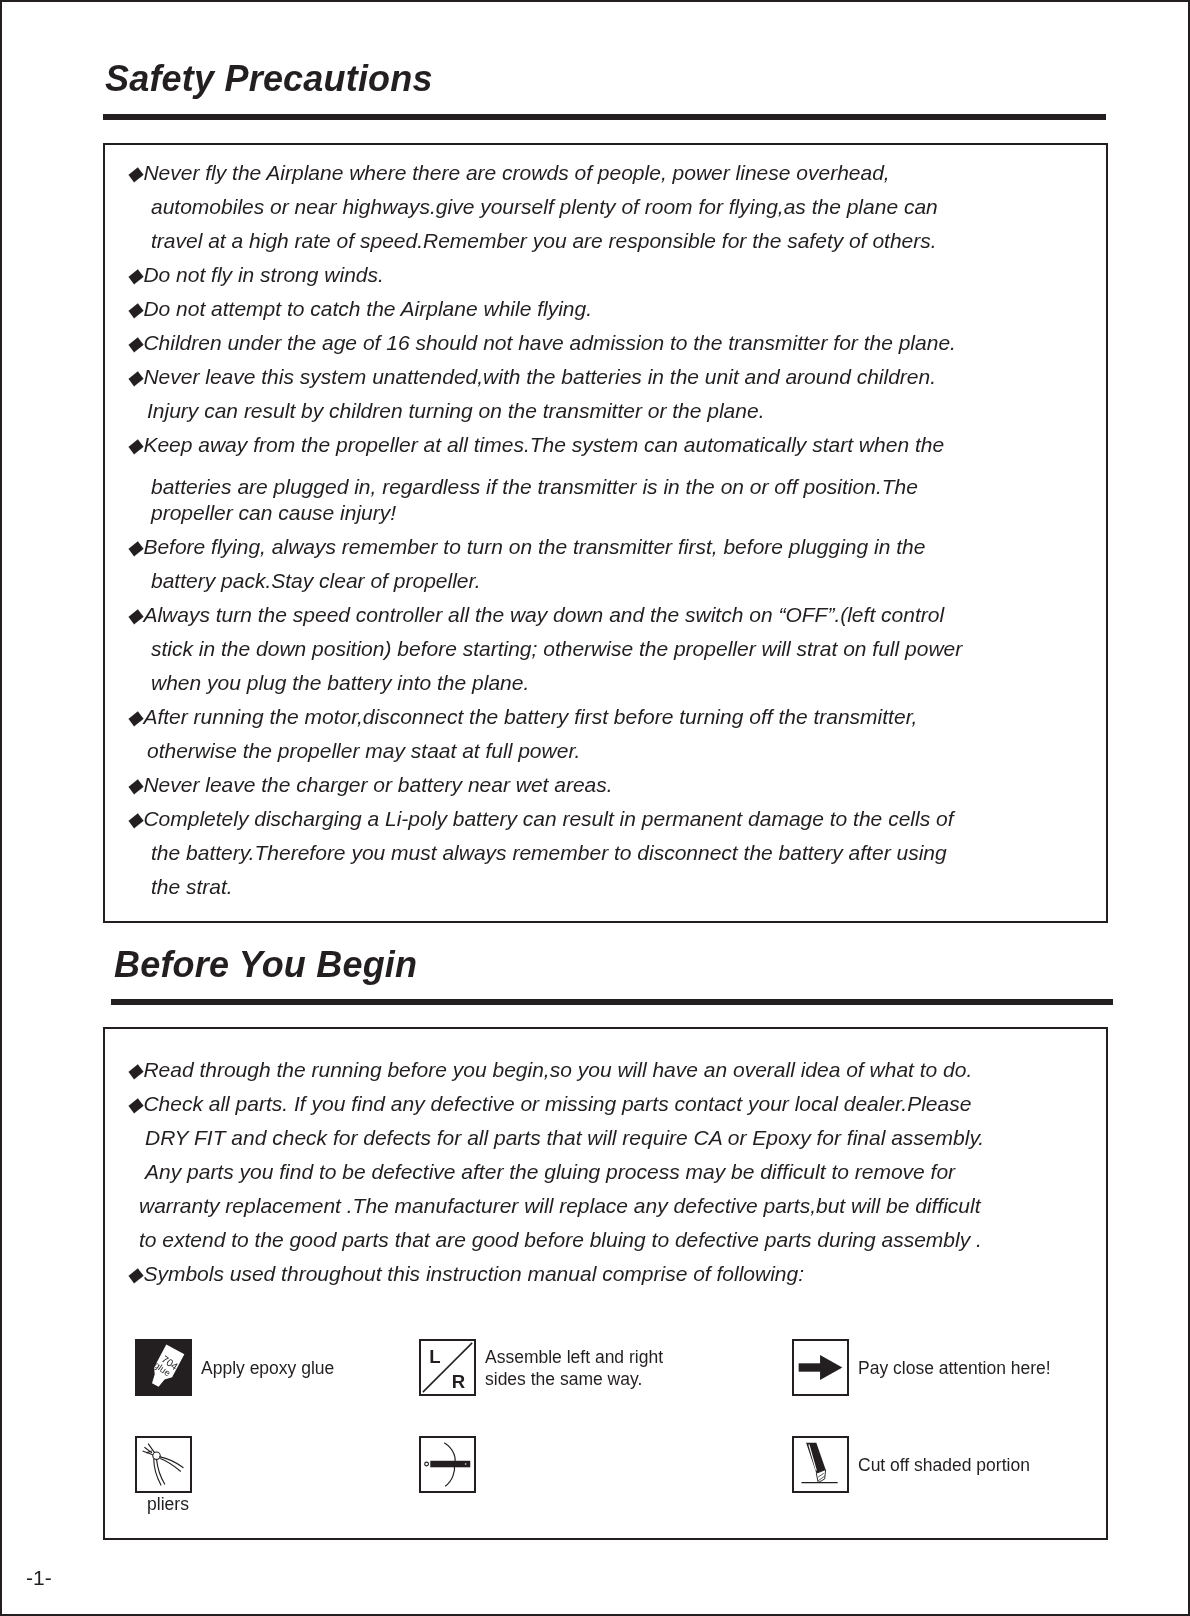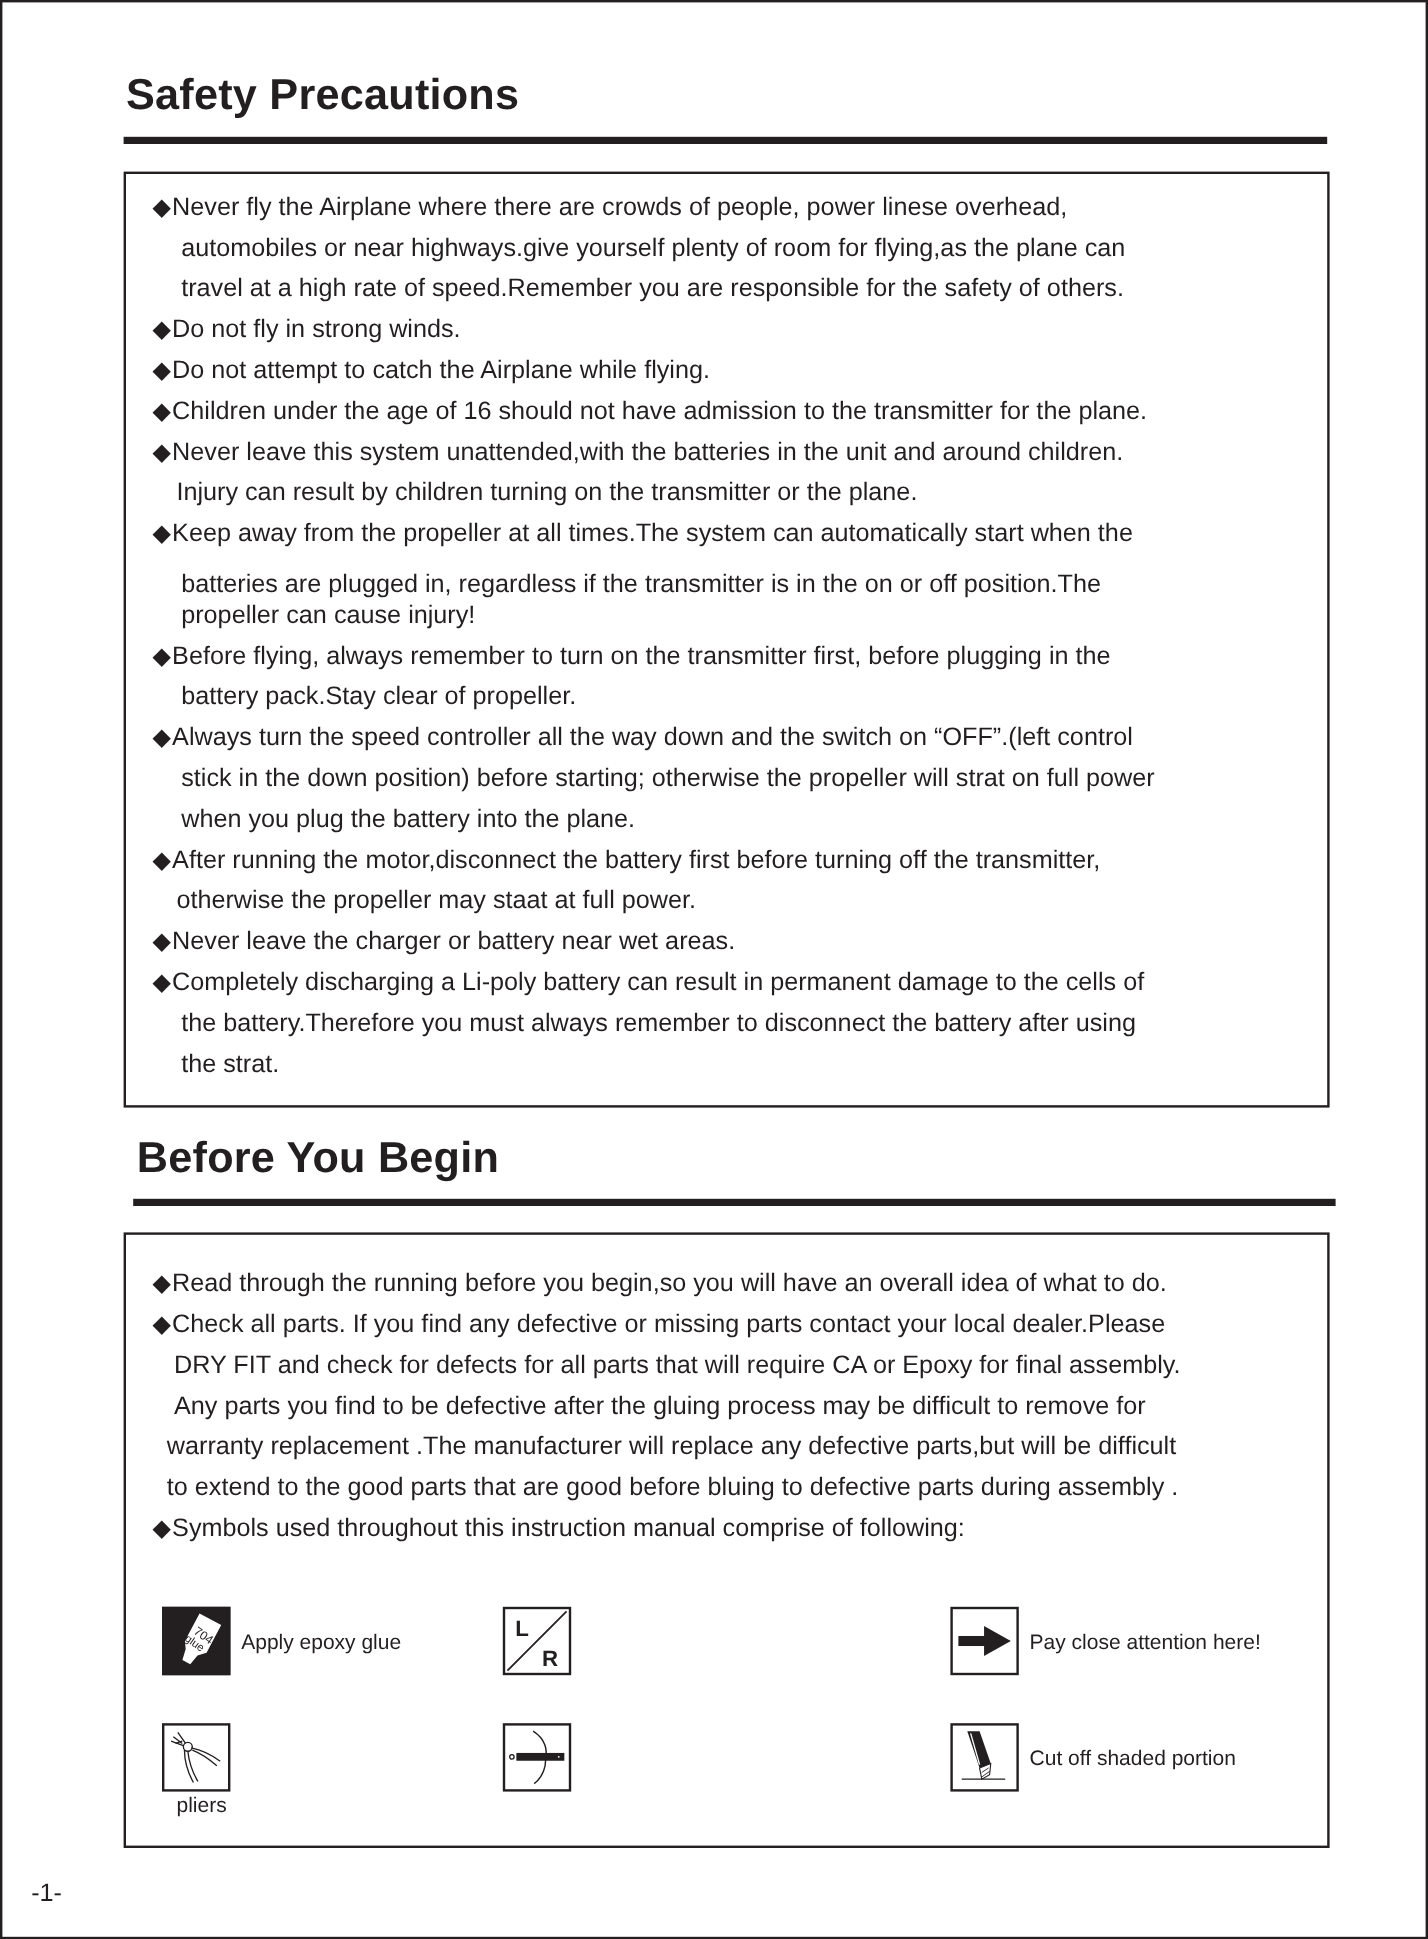--- a/index.html
+++ b/index.html
@@ -13,37 +13,39 @@
     .page-frame {
       position: absolute; left: 0; top: 0; width: 1190px; height: 1616px;
       border: 2px solid #231f20;
     }
     .section-title {
       position: absolute;
       font-weight: bold;
       font-size: 36px;
       letter-spacing: 0.2px;
       color: #231f20;
+      font-style: italic;
     }
     .rule {
       position: absolute;
       height: 6px;
       background: #231f20;
     }
     .box {
       position: absolute;
       border: 2px solid #231f20;
     }
     .lines { position: absolute; }
     .line {
       position: absolute;
       white-space: nowrap;
       font-size: 21px;
       line-height: 34px;
       color: #231f20;
+      font-style: italic;
     }
     .bullet {
       display: inline-block;
       font-size: 20px;
       margin-right: 1px;
     }
     .sym {
       position: absolute;
       display: flex;
       align-items: center;
@@ -131,20 +133,24 @@
 </div>
 
 <div class="sym" style="left:419px; top:1339px;">
   <div class="sym-icon">
     <svg viewBox="0 0 57 57">
       <line x1="2" y1="55" x2="55" y2="2" stroke="#231f20" stroke-width="1.6"></line>
       <text x="9" y="24" font-size="20" font-weight="bold" font-family="Liberation Sans, sans-serif" fill="#231f20">L</text>
       <text x="33" y="51" font-size="20" font-weight="bold" font-family="Liberation Sans, sans-serif" fill="#231f20">R</text>
     </svg>
   </div>
+  <div class="sym-text">
+    <div>Assemble left and right</div>
+    <div>sides the same way.</div>
+  </div>
 </div>
 
 <div class="sym" style="left:792px; top:1339px;">
   <div class="sym-icon">
     <svg viewBox="0 0 57 57">
       <rect x="5" y="24" width="25" height="9" fill="#231f20"></rect>
       <polygon points="28,15 52,28.5 28,42" fill="#231f20"></polygon>
     </svg>
   </div>
   <div class="sym-text">Pay close attention here!</div>

